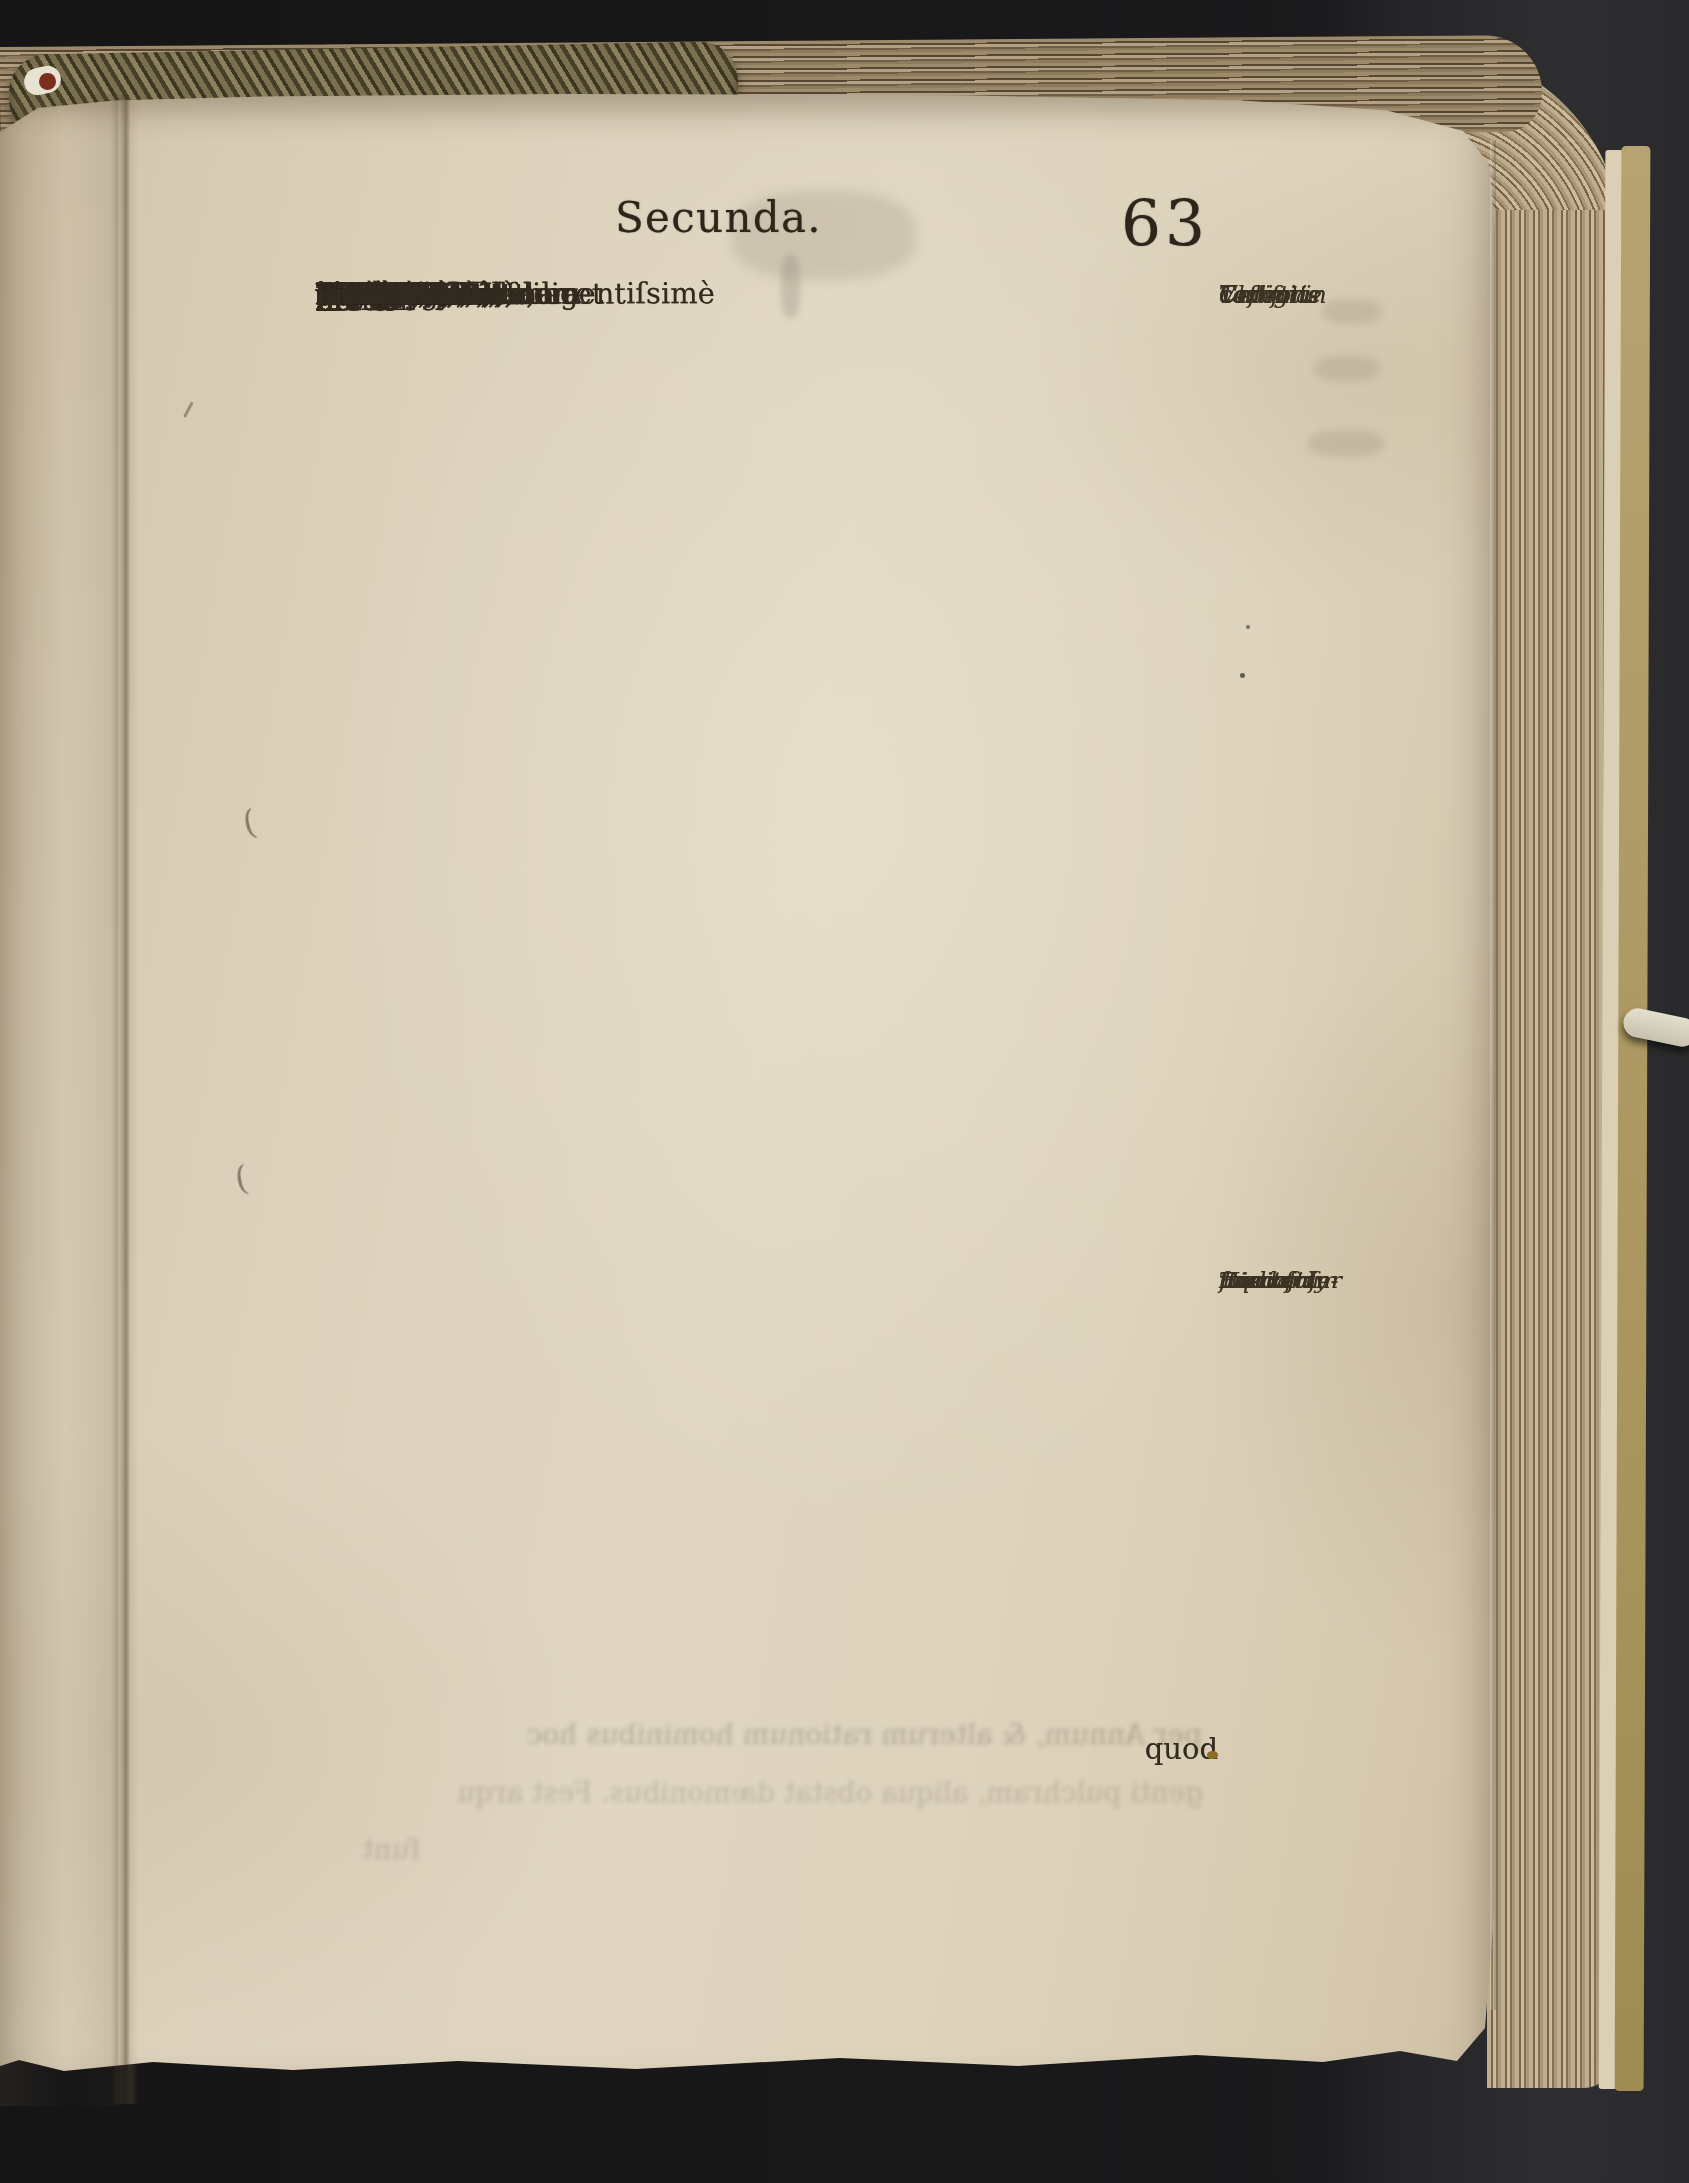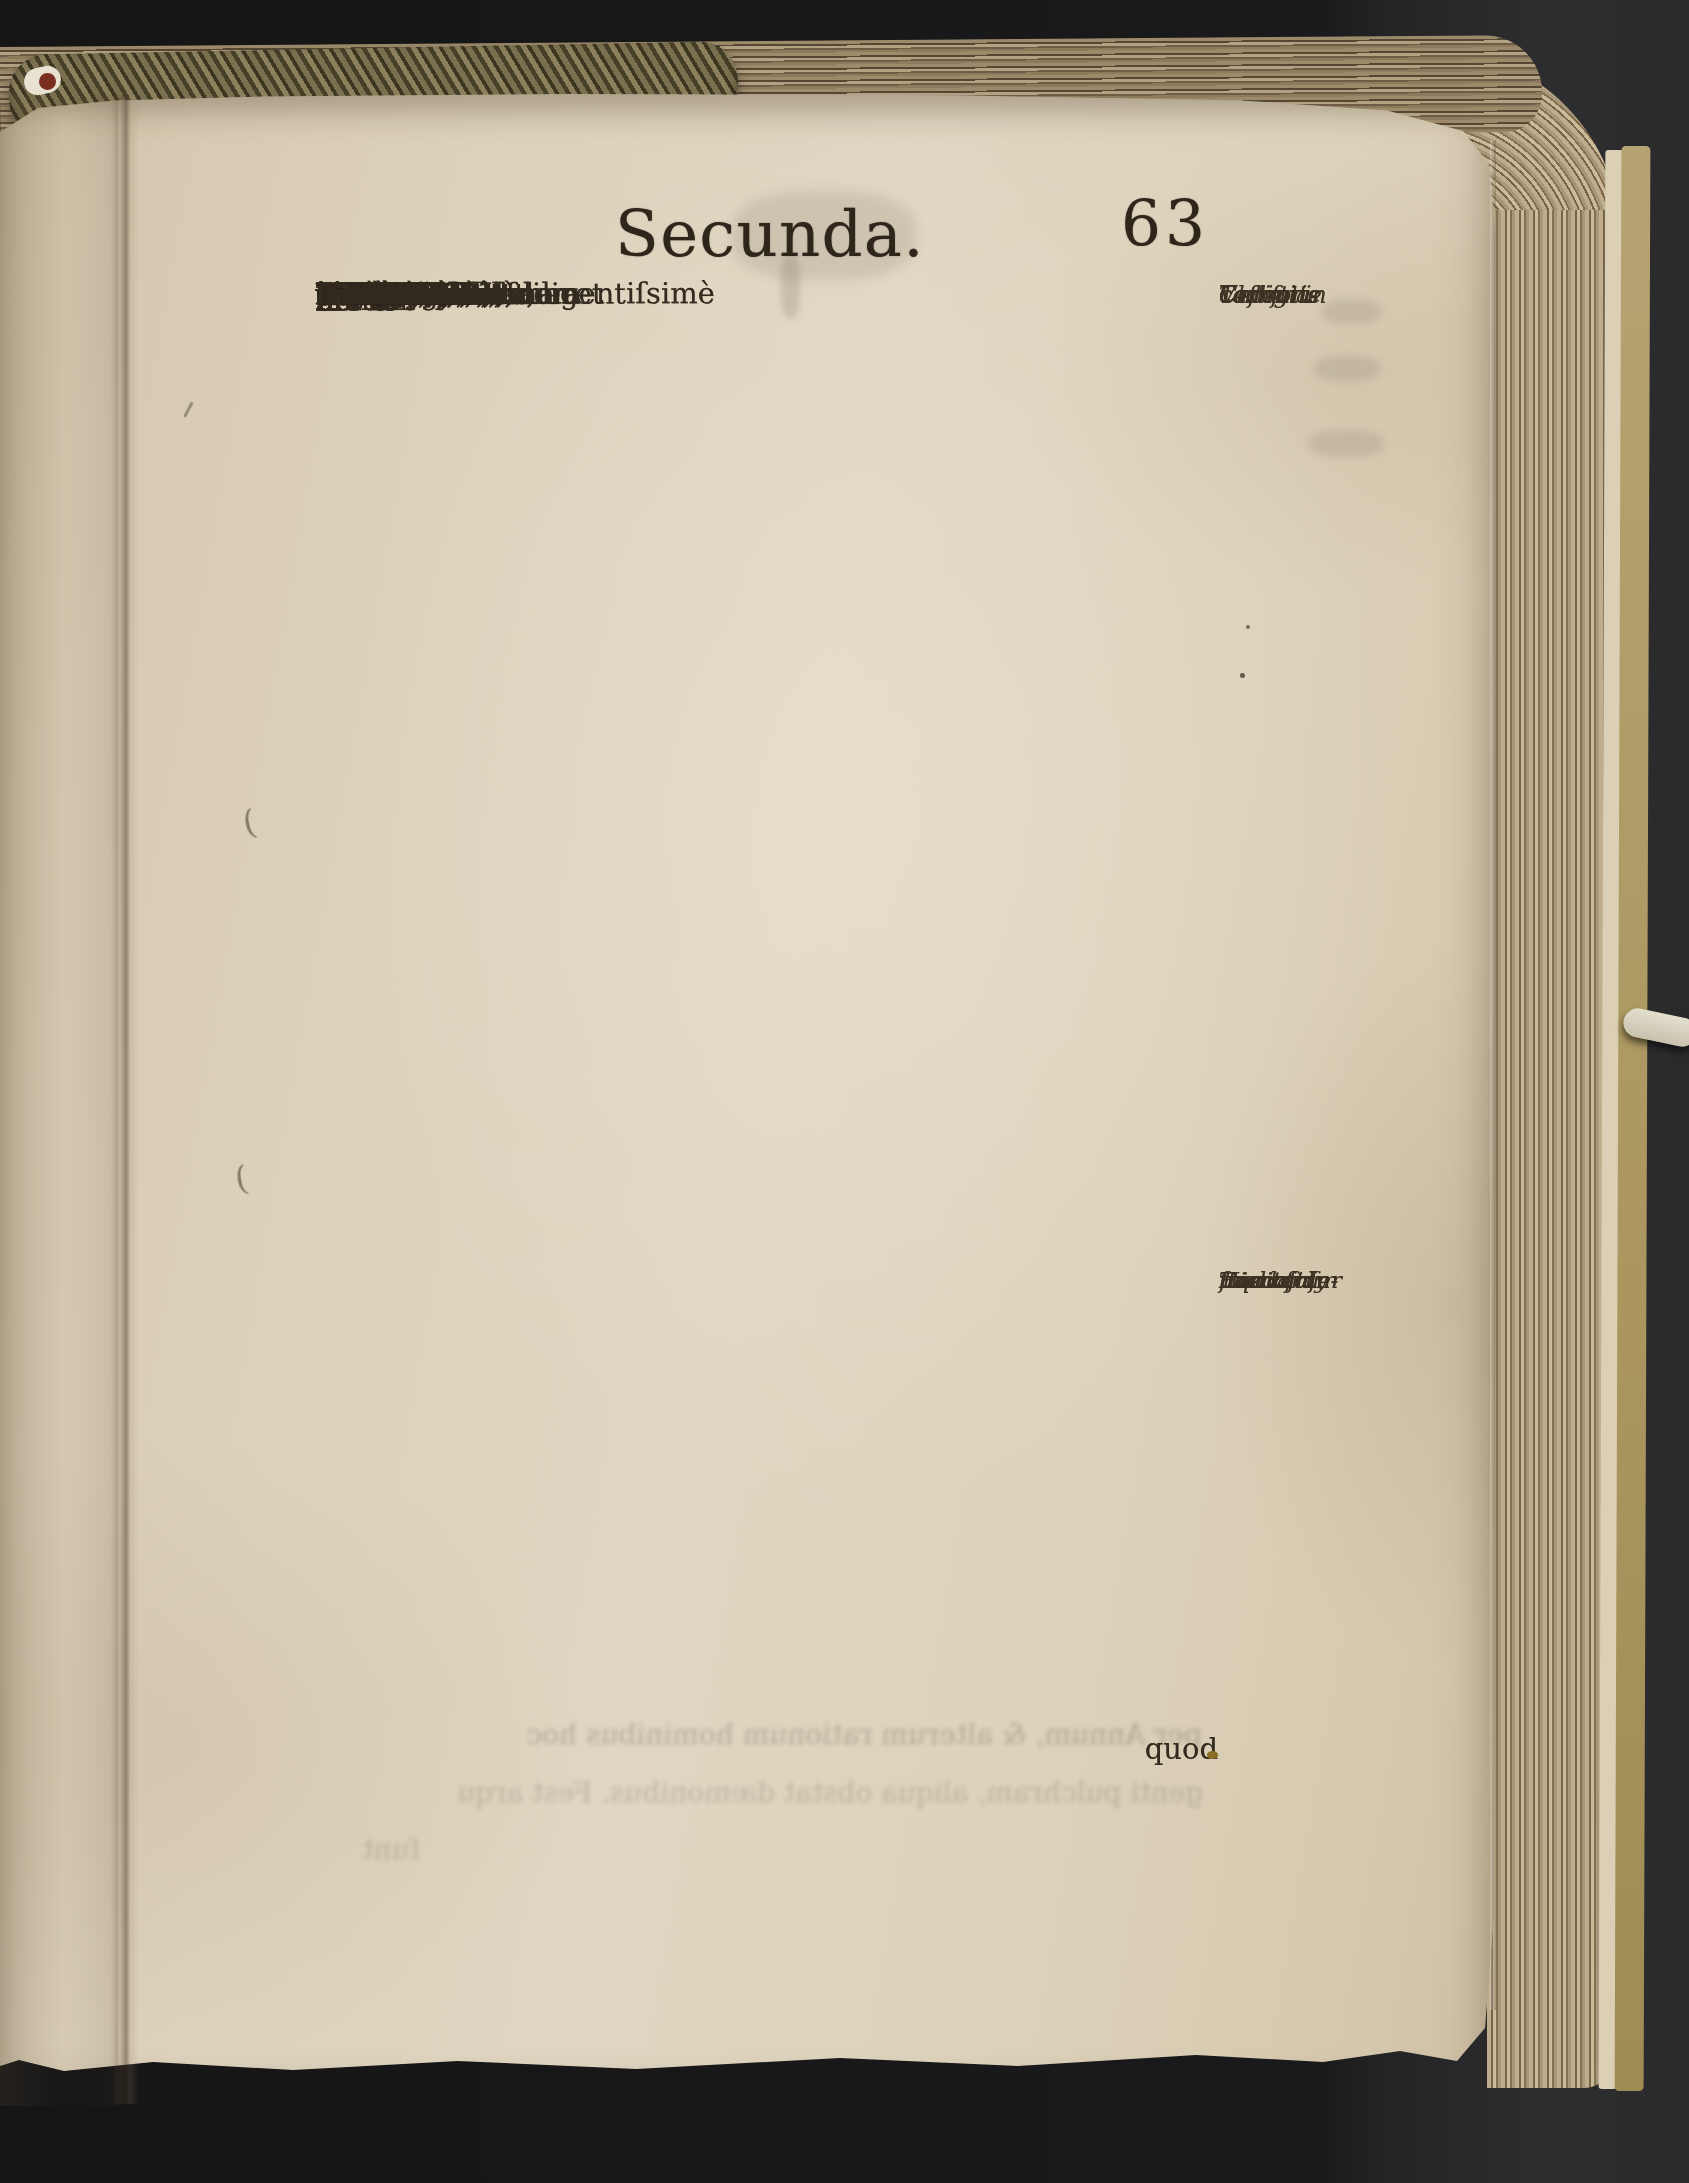--- a/index.html
+++ b/index.html
@@ -63,22 +63,22 @@
                inset 28px 0 57px rgba(100,84,60,.14);
   }
   .gutter-shade{left:0;top:94px;width:118px;height:2012px;
     background:linear-gradient(90deg,rgba(118,98,70,.16),rgba(118,98,70,.02) 55%,rgba(70,54,34,.10) 92%,rgba(70,54,34,.20));}
   .gutter-crease{left:112px;top:95px;width:27px;height:2009px;
     background:linear-gradient(90deg,transparent 0%,rgba(96,78,54,.26) 34%,rgba(58,45,29,.46) 52%,rgba(150,132,104,.20) 68%,transparent 100%);}
   .page-edge-line{left:1490px;top:140px;width:6.4px;height:1870px;
     background:linear-gradient(90deg,rgba(255,252,240,.30),rgba(90,70,45,.35));}
 
   
-  .running-title{left:615px;top:193px;width:267px;height:83px;
-    font-size:64px;line-height:83px;color:#2e261b;letter-spacing:1.3px;white-space:nowrap;
+  .running-title{left:615px;top:176px;width:267px;height:83px;
+    font-size:42px;line-height:83px;color:#2e261b;letter-spacing:1.3px;white-space:nowrap;
     text-shadow:0 0 1.3px rgba(46,38,27,.5);}
   .page-number{left:1121px;top:188px;width:95px;font-size:63px;color:#2e261b;
     text-shadow:0 0 1.3px rgba(46,38,27,.5);letter-spacing:3.8px;}
   .text-block{left:316px;top:272px;width:902px;transform:rotate(-0.15deg);color:#332b20;
     font-size:29px;text-shadow:0 0 0.6px rgba(51,43,32,.55),0.6px 0.6px 0 rgba(51,43,32,.12);}
   .text-block > div{position:relative;}
   .body-line{display:flex;justify-content:space-between;height:43px;line-height:43px;white-space:pre;}
   .body-line span{display:inline-block;}
   .catchword{left:316px;top:1732px;width:902px;text-align:right;font-size:29px;color:#332b20;
     text-shadow:0 0 0.6px rgba(51,43,32,.55);}

